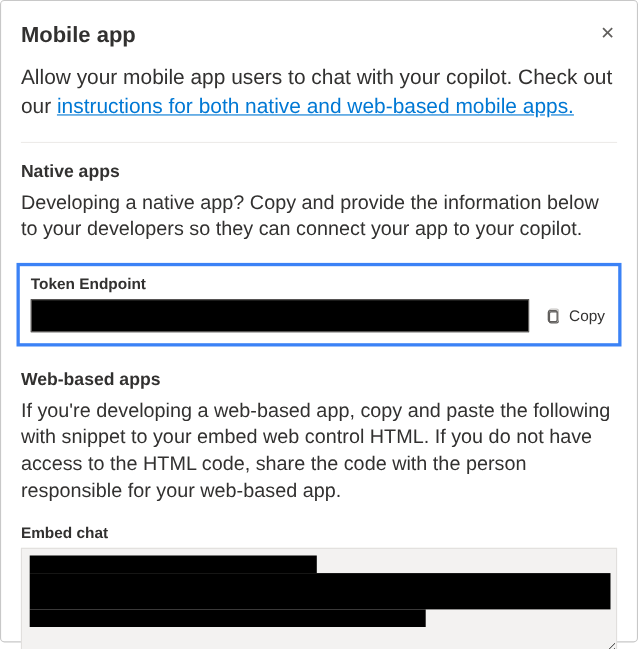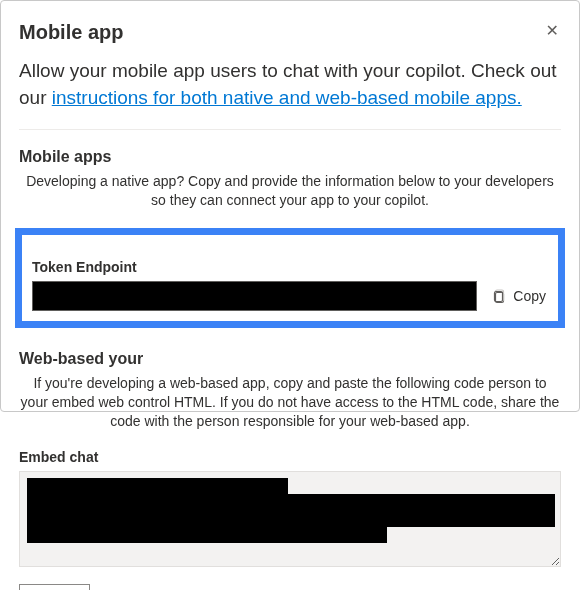--- a/index.html
+++ b/index.html
@@ -13,21 +13,21 @@
       color: #323130;
       background: #fff;
       width: 582px;
       height: 590px;
       position: relative;
     }
     .panel {
       border: 1px solid #c8c8c8;
       border-radius: 4px;
       width: 580px;
-      height: 412px;
+      height: 584px;
       padding: 20px 18px;
       position: relative;
     }
     .header {
       display: flex;
       justify-content: space-between;
       align-items: flex-start;
       margin-bottom: 14px;
     }
     .title {
@@ -57,28 +57,27 @@
       border: none;
       border-top: 1px solid #edebe9;
       margin-bottom: 18px;
     }
     .section-title {
       font-size: 16px;
       font-weight: 600;
       margin-bottom: 6px;
     }
     .section-desc {
-      font-size: 14px;
+      font-size: 18px;
       line-height: 1.35;
       margin-bottom: 18px;
-      text-align: center;
     }
     .highlight-box {
-      border: 7px solid #3b82f6;
-      padding: 24px 10px 10px 10px;
+      border: 3px solid #3b82f6;
+      padding: 8px 10px 10px 10px;
       margin-bottom: 22px;
       margin-left: -4px;
       margin-right: -4px;
     }
     .field-label {
       font-size: 14px;
       font-weight: 600;
       margin-bottom: 6px;
       display: block;
     }
@@ -153,40 +152,40 @@
     <h1 class="title">Mobile app</h1>
     <span class="close-icon">✕</span>
   </div>
 
   <p class="intro">
     <span>Allow your mobile app users to chat with your copilot. Check out our </span><a class="link">instructions for both native and web-based mobile apps.</a>
   </p>
 
   <hr class="divider">
 
-  <h2 class="section-title">Mobile apps</h2>
+  <h2 class="section-title">Native apps</h2>
   <p class="section-desc">Developing a native app? Copy and provide the information below to your developers so they can connect your app to your copilot.</p>
 
   <div class="highlight-box">
     <label class="field-label">Token Endpoint</label>
     <div class="token-row">
       <input type="text" class="token-input" value="" style="">
       <div class="copy-inline">
         <svg viewBox="0 0 16 16" fill="none" stroke="#605e5c" stroke-width="1.2">
           <rect x="4.5" y="4.5" width="8" height="10" rx="1.5"></rect>
           <path d="M4.5 3.5 a1.5 1.5 0 0 1 1.5 -1.5 h5 a1.5 1.5 0 0 1 1.5 1.5 v8 a1.5 1.5 0 0 1 -1.5 1.5" stroke="#c8c6c4"></path>
           <rect x="3.5" y="3.5" width="8" height="10" rx="1.5"></rect>
         </svg>
         <span>Copy</span>
       </div>
     </div>
   </div>
 
-  <h2 class="section-title">Web-based your</h2>
-  <p class="section-desc">If you're developing a web-based app, copy and paste the following code person to your embed web control HTML. If you do not have access to the HTML code, share the code with the person responsible for your web-based app.</p>
+  <h2 class="section-title">Web-based apps</h2>
+  <p class="section-desc">If you're developing a web-based app, copy and paste the following with snippet to your embed web control HTML. If you do not have access to the HTML code, share the code with the person responsible for your web-based app.</p>
 
   <label class="field-label">Embed chat</label>
 
   <div class="embed-redact">
     <textarea class="embed-area" style=""></textarea>
     <div class="redact-block rb1"></div>
     <div class="redact-block rb2"></div>
     <div class="redact-block rb3"></div>
   </div>
 

